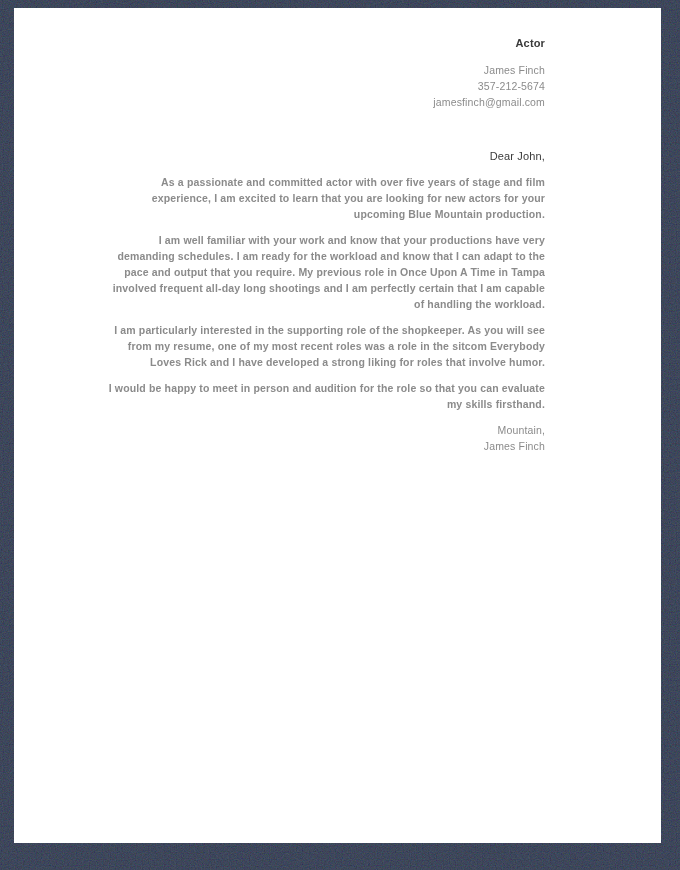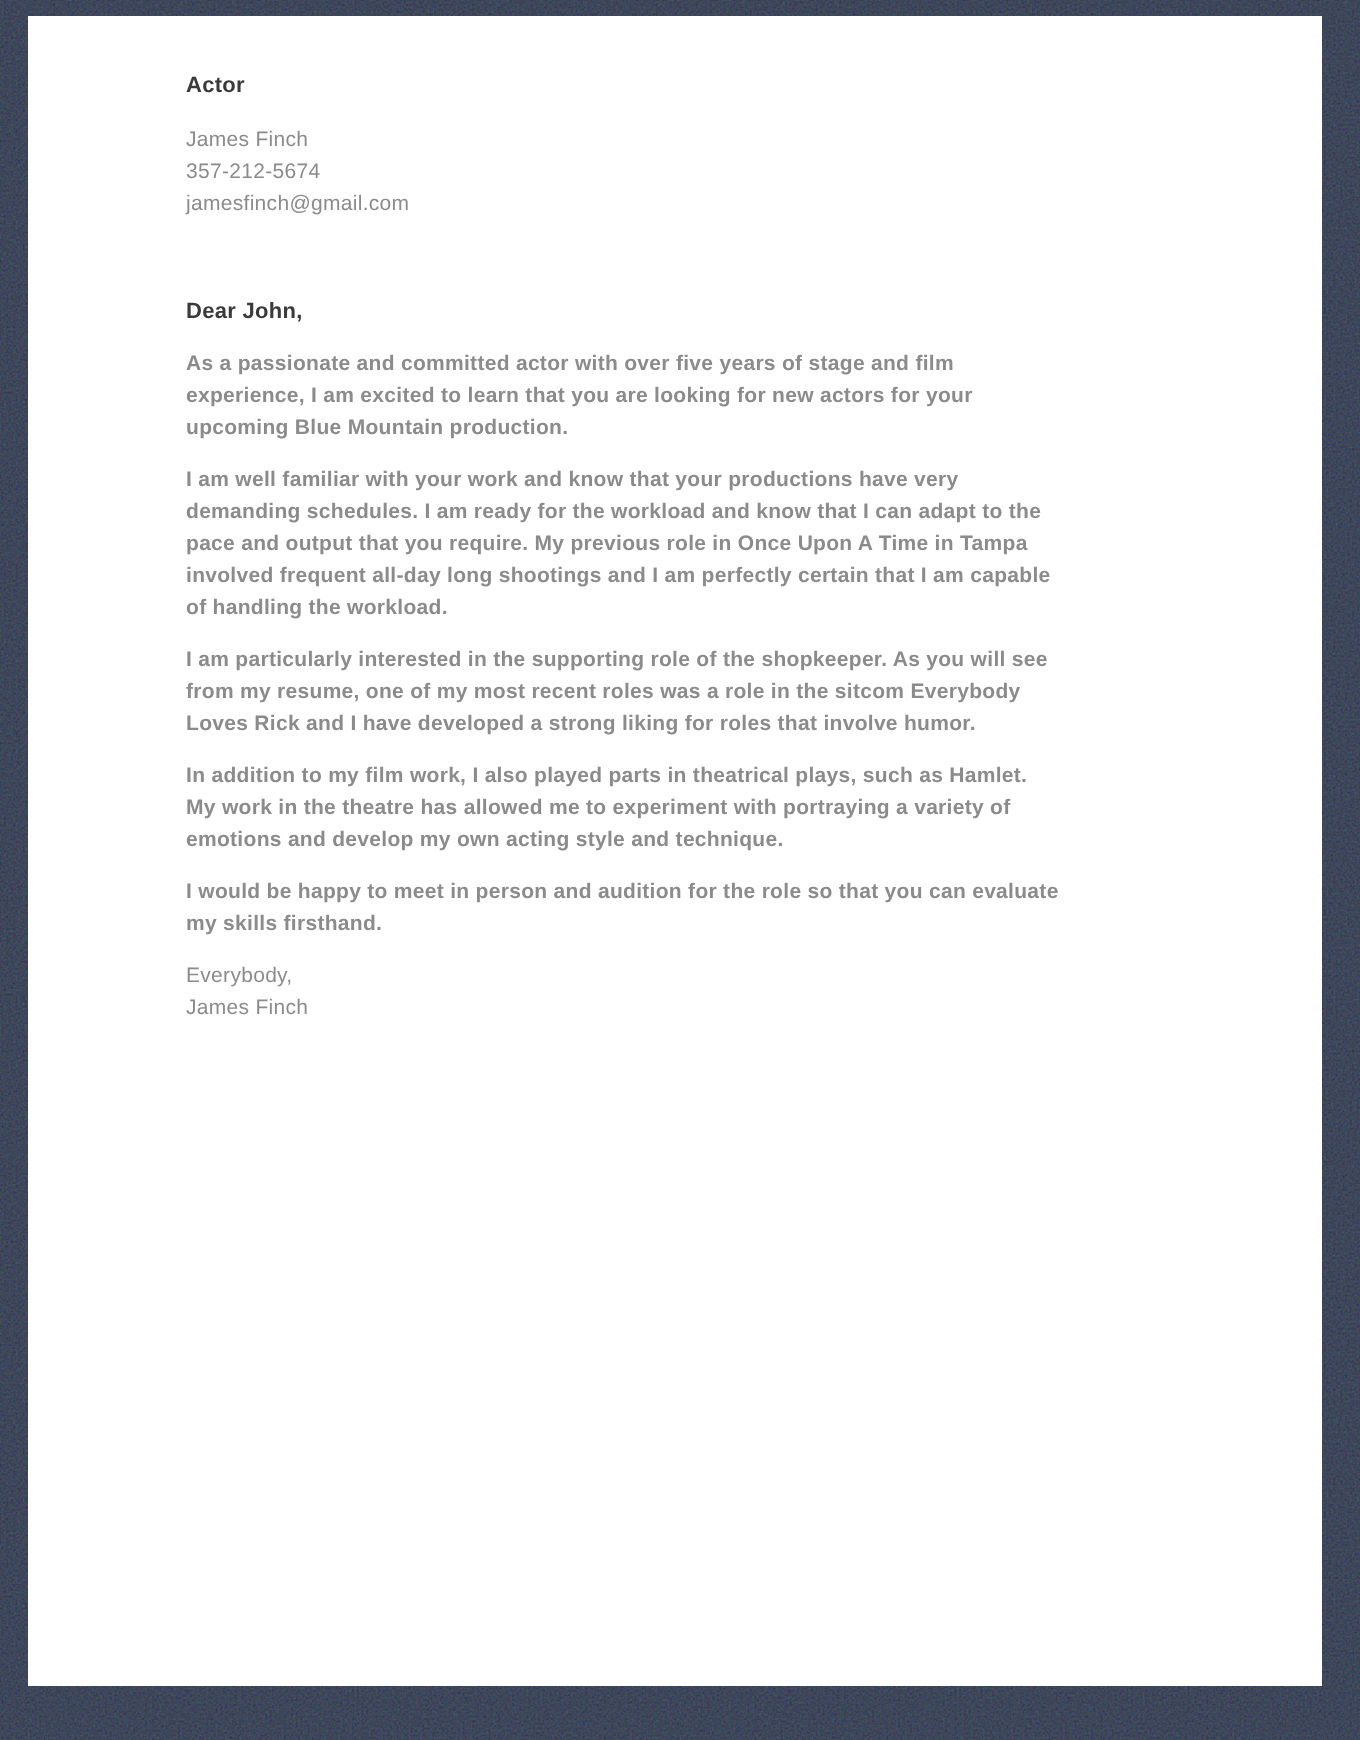--- a/index.html
+++ b/index.html
@@ -31,33 +31,34 @@
   }
   .letter-content {
     position: absolute;
     left: 79px;
     top: 27px;
     width: 452px;
     font-size: 10.5px;
     line-height: 16px;
     letter-spacing: 0.15px;
     color: #8b8b8b;
+    text-align: right;
   }
   .job-title {
     font-weight: bold;
     font-size: 11px;
     color: #3a3a3a;
     margin: 0 0 11px 0;
   }
   .contact-block p {
     margin: 0;
     color: #8b8b8b;
   }
   .greeting {
-    font-weight: bold;
+    font-weight: normal;
     font-size: 11px;
     color: #3a3a3a;
     margin: 38px 0 0 0;
   }
   .para {
     margin: 10px 0 0 0;
     white-space: pre-line;
     color: #8b8b8b;
     font-weight: bold;
   }
@@ -100,25 +101,22 @@
 experience, I am excited to learn that you are looking for new actors for your
 upcoming Blue Mountain production.</p>
     <p class="para">I am well familiar with your work and know that your productions have very
 demanding schedules. I am ready for the workload and know that I can adapt to the
 pace and output that you require. My previous role in Once Upon A Time in Tampa
 involved frequent all-day long shootings and I am perfectly certain that I am capable
 of handling the workload.</p>
     <p class="para">I am particularly interested in the supporting role of the shopkeeper. As you will see
 from my resume, one of my most recent roles was a role in the sitcom Everybody
 Loves Rick and I have developed a strong liking for roles that involve humor.</p>
-    <p class="para">In addition to my film work, I also played parts in theatrical plays, such as Hamlet.
-My work in the theatre has allowed me to experiment with portraying a variety of
-emotions and develop my own acting style and technique.</p>
     <p class="para">I would be happy to meet in person and audition for the role so that you can evaluate
 my skills firsthand.</p>
 
     <div class="closing-block">
-      <p>Everybody,</p>
+      <p>Mountain,</p>
       <p>James Finch</p>
     </div>
 
   </div>
 </div>
 
 </body></html>

